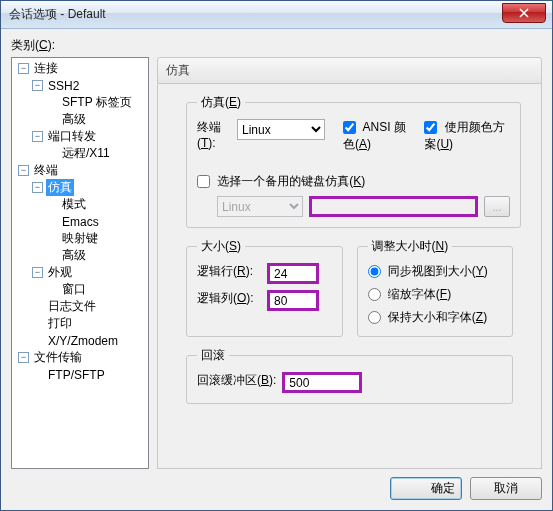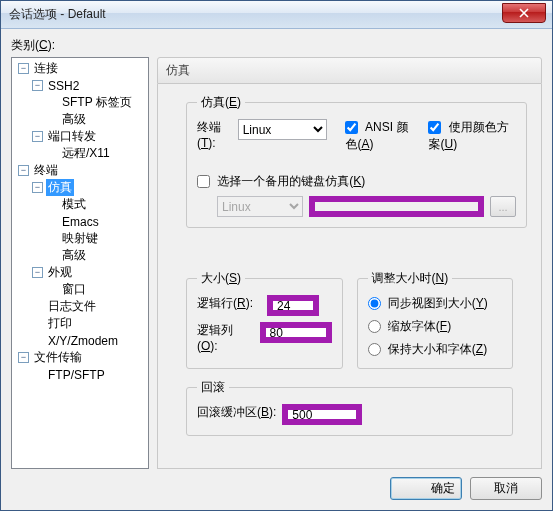--- a/index.html
+++ b/index.html
@@ -140,29 +140,29 @@
     font-size: 12px;
     height: 21px;
     border: 1px solid #abadb3;
     background: #fff;
   }
   select:disabled { background: #f0f0f0; color: #888; }
   input[type=text] {
     font-family: inherit;
     font-size: 12px;
     height: 21px;
-    border: 6px solid #a21caf;
+    border: 3px solid #a21caf;
     padding: 0 4px;
     background: #fff;
   }
   input[type=text]:disabled { background: #f0f0f0; }
   input[type=checkbox], input[type=radio] { margin: 0 4px 0 0; vertical-align: middle; }
   .chk-col { display: flex; flex-direction: row; gap: 10px; }
   .two-col { display: flex; gap: 14px; }
-  .two-col > fieldset { flex: 1; min-width: 0; margin-top: 32px; }
+  .two-col > fieldset { flex: 1; min-width: 0; }
   .btn-row {
     display: flex;
     justify-content: flex-end;
     gap: 8px;
     margin-top: 8px;
   }
   .btn {
     min-width: 72px;
     height: 23px;
     background: linear-gradient(#f7f7f7, #e1e1e1);
@@ -370,21 +370,21 @@
 
           <div class="two-col">
             <fieldset>
               <legend>大小(<span class="u">S</span>)</legend>
               <div class="form-row">
                 <label style="width:64px">逻辑行(<span class="u">R</span>):</label>
                 <input type="text" style="width: 52px;" value="24">
               </div>
               <div class="form-row">
                 <label style="width:64px">逻辑列(<span class="u">O</span>):</label>
-                <input type="text" style="width: 72px;" value="80">
+                <input type="text" style="width: 52px;" value="80">
               </div>
             </fieldset>
 
             <fieldset>
               <legend>调整大小时(<span class="u">N</span>)</legend>
               <div class="form-row">
                   <label><input type="radio" name="rs" checked="" style=""> 同步视图到大小(<span class="u">Y</span>)</label>
                 </div>
               <div class="form-row">
                   <label><input type="radio" name="rs" style=""> 缩放字体(<span class="u">F</span>)</label>

